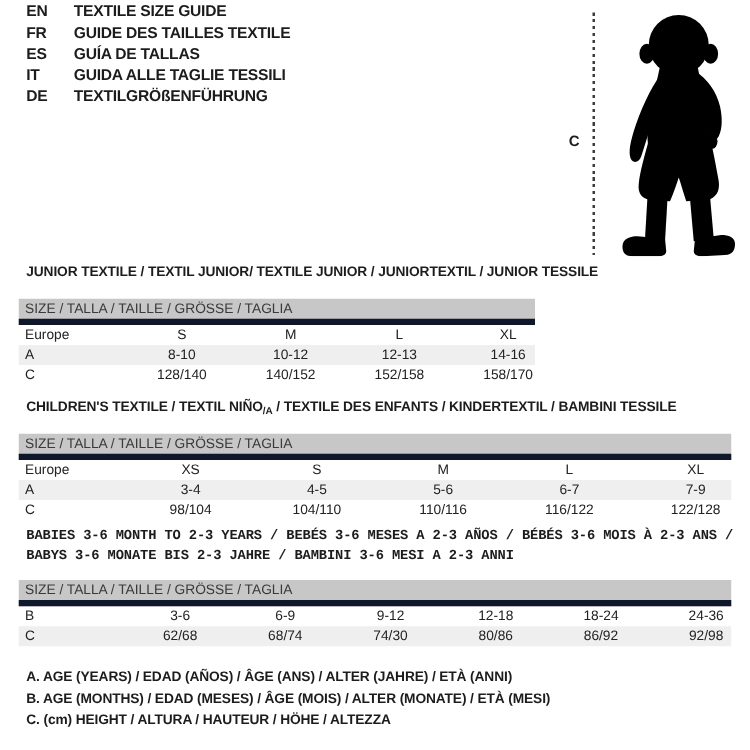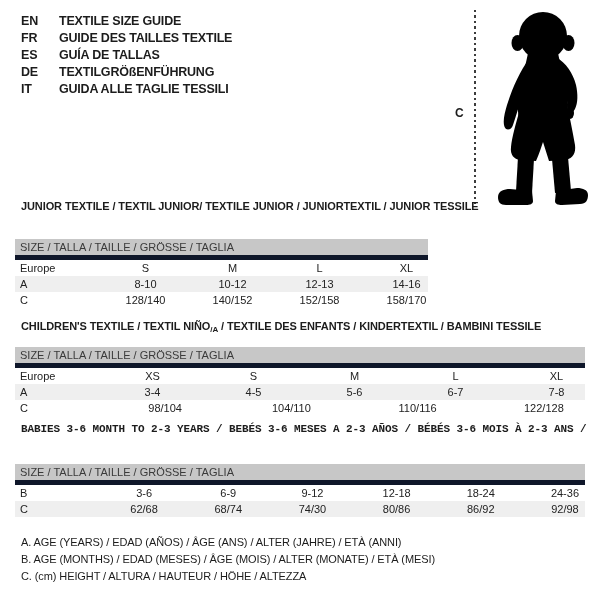--- a/index.html
+++ b/index.html
@@ -2,35 +2,35 @@
 <html><head>
 <meta charset="utf-8">
 <style>
   html,body { margin:0; padding:0; background:#fff; }
   .canvas {
     position:relative; width:600px; height:600px; background:#ffffff;
     font-family:"Liberation Sans", sans-serif; color:#1c1c1c; overflow:hidden;
   }
 
   
-  .lang-guide { position:absolute; left:21px; top:13px; }
+  .lang-guide { position:absolute; left:21px; top:1px; }
   .lang-row { display:flex; height:17px; line-height:17px; font-size:12.5px; font-weight:bold; letter-spacing:-0.2px; }
   .lang-code { width:38px; }
 
   
   .measure-line {
     position:absolute; left:474px; top:10px; width:2px; height:194px;
     background-image:repeating-linear-gradient(to bottom,#3c3c3c 0 2.5px, transparent 2.5px 5.5px);
   }
   .measure-label { position:absolute; left:455px; top:106px; font-size:12px; font-weight:bold; }
   .silhouette { position:absolute; left:487px; top:5px; }
 
   
   .section-title { position:absolute; left:21px; font-size:11px; font-weight:bold; letter-spacing:-0.1px; white-space:nowrap; }
-  #junior-title { top:200px; }
+  #junior-title { top:212px; }
   #children-title { top:320px; }
   #babies-title { top:421px; line-height:16px;font-family:Liberation Mono, monospace; }
   .sub { font-size:8px; position:relative; top:2px; }
 
   
   .size-table { position:absolute; left:15px; }
   #junior-table { top:239px; width:413px; }
   #children-table { top:347px; width:570px; }
   #babies-table { top:464px; width:570px; }
 
@@ -38,47 +38,47 @@
     height:16px; line-height:16px; background:#c7c7c7; border-bottom:5px solid #0f172a;
     padding-left:5px; font-size:11px; color:#3a3a3a;
   }
   .size-row { display:flex; height:16px; line-height:16px; font-size:11px; color:#222222;gap:44px; }
   .size-row.striped { background:#efefef; }
   .row-label { width:65px; padding-left:5px; box-sizing:border-box; }
   .row-cell { flex:1; text-align:center; }
 
   
   .footnotes { position:absolute; left:21px; top:534px; }
-  .footnote { height:17px; line-height:17px; font-size:11px; font-weight:normal; letter-spacing:-0.1px; white-space:nowrap; }
+  .footnote { height:17px; line-height:17px; font-size:11px; font-weight:bold; letter-spacing:-0.1px; white-space:nowrap; }
 </style>
 </head>
 <body>
 
 <div class="canvas">
 
   <div class="lang-guide">
     <div class="lang-row">
       <span class="lang-code">EN</span>
       <span>TEXTILE SIZE GUIDE</span>
     </div>
     <div class="lang-row">
       <span class="lang-code">FR</span>
       <span>GUIDE DES TAILLES TEXTILE</span>
     </div>
     <div class="lang-row">
       <span class="lang-code">ES</span>
       <span>GUÍA DE TALLAS</span>
     </div>
     <div class="lang-row">
+      <span class="lang-code">IT</span>
+      <span>GUIDA ALLE TAGLIE TESSILI</span>
+    </div>
+    <div class="lang-row">
       <span class="lang-code">DE</span>
       <span>TEXTILGRÖßENFÜHRUNG</span>
-    </div>
-    <div class="lang-row">
-      <span class="lang-code">IT</span>
-      <span>GUIDA ALLE TAGLIE TESSILI</span>
     </div>
   </div>
 
   <div class="measure-line"></div>
   <div class="measure-label">C</div>
   <svg class="silhouette" width="112" height="200" viewBox="0 0 110 200" fill="#000000" xmlns="http://www.w3.org/2000/svg">
     <circle cx="55" cy="31" r="24"></circle>
     <ellipse cx="29.5" cy="38" rx="6" ry="8"></ellipse>
     <ellipse cx="80.5" cy="38" rx="6" ry="8"></ellipse>
     <path d="M40 48 C38 58 36 66 33 78 C30 92 29 104 31 114 L36 122 L76 122 C81 112 81 98 78 84 C75 70 72 58 70 48 Z"></path>
@@ -133,34 +133,36 @@
           <div class="row-cell">M</div>
           <div class="row-cell">L</div>
           <div class="row-cell">XL</div>
         </div>
         <div class="size-row striped">
           <div class="row-label">A</div>
           <div class="row-cell">3-4</div>
           <div class="row-cell">4-5</div>
           <div class="row-cell">5-6</div>
           <div class="row-cell">6-7</div>
-          <div class="row-cell">7-8</div>
+          <div class="row-cell">7-9</div>
         </div>
         <div class="size-row">
           <div class="row-label">C</div>
           <div class="row-cell">98/104</div>
           <div class="row-cell">104/110</div>
           <div class="row-cell">110/116</div>
+          <div class="row-cell">116/122</div>
           <div class="row-cell">122/128</div>
         </div>
       </div>
   </div>
 
   <div class="section-title" id="babies-title">
     <div>BABIES 3-6 MONTH TO 2-3 YEARS / BEBÉS 3-6 MESES A 2-3 AÑOS / BÉBÉS 3-6 MOIS À 2-3 ANS /</div>
+    <div>BABYS 3-6 MONATE BIS 2-3 JAHRE / BAMBINI 3-6 MESI A 2-3 ANNI</div>
   </div>
   <div class="size-table" id="babies-table">
     <div class="size-table-header">SIZE / TALLA / TAILLE / GRÖSSE / TAGLIA</div>
     <div>
         <div class="size-row">
           <div class="row-label">B</div>
           <div class="row-cell">3-6</div>
           <div class="row-cell">6-9</div>
           <div class="row-cell">9-12</div>
           <div class="row-cell">12-18</div>

